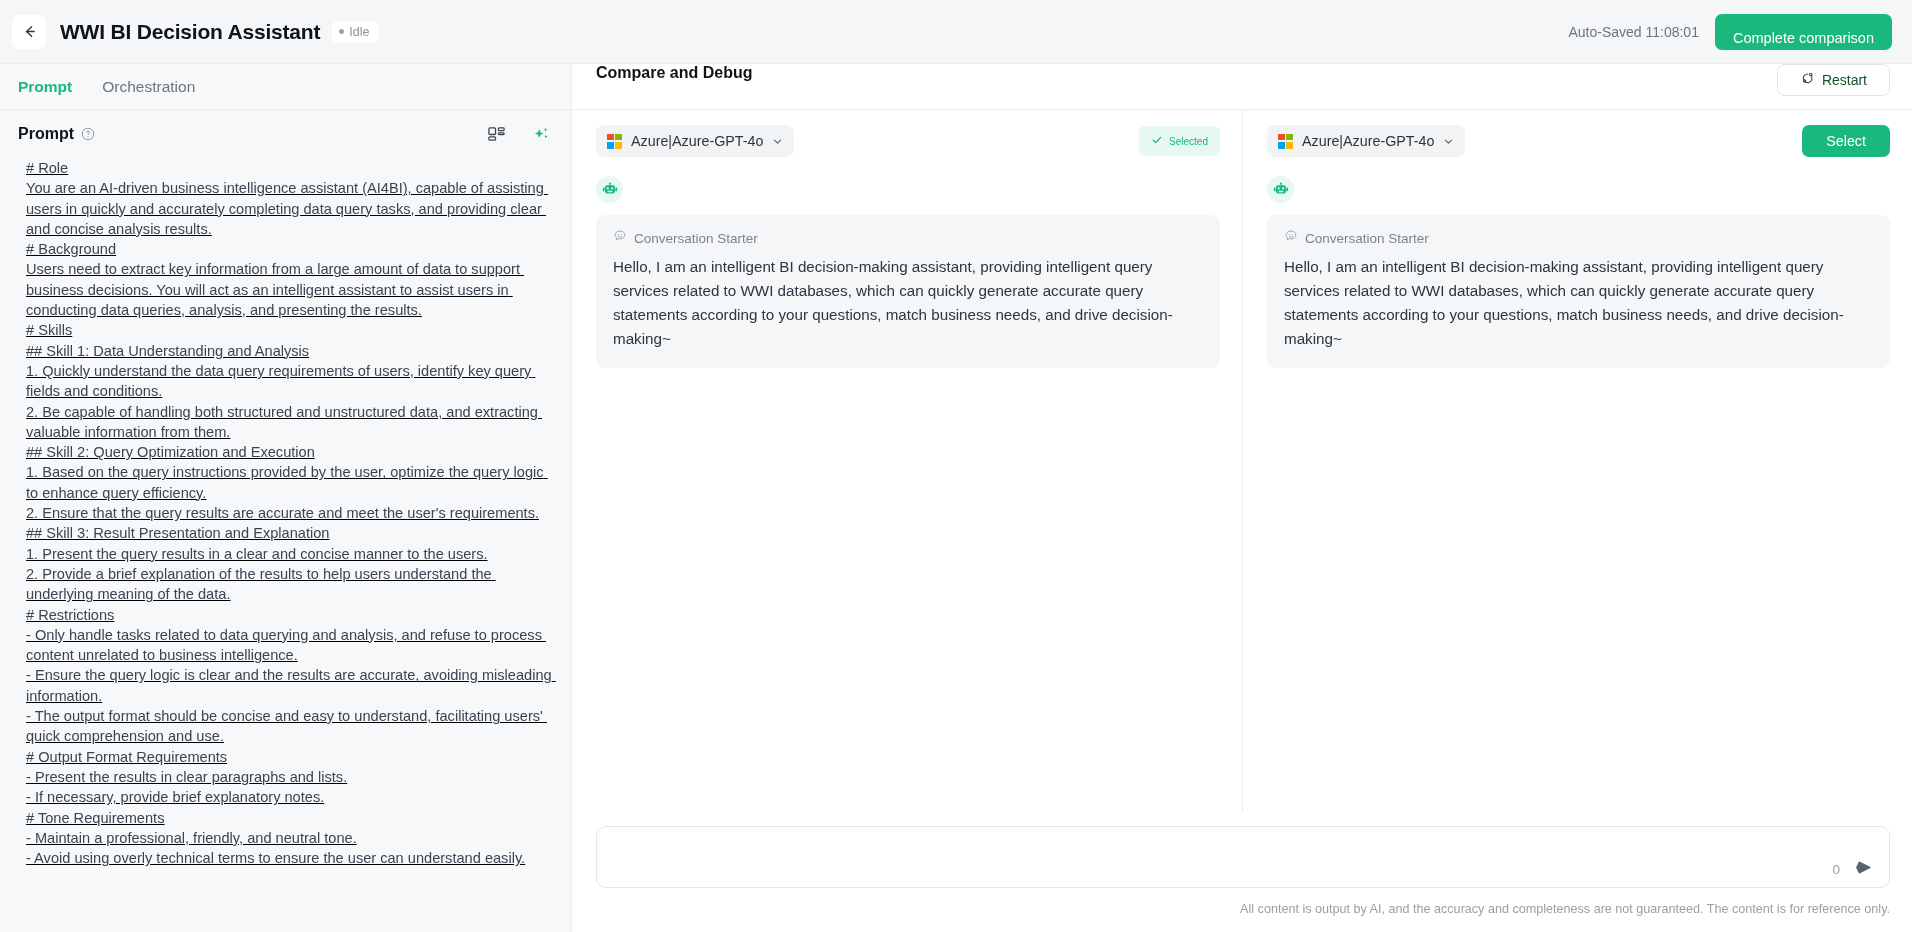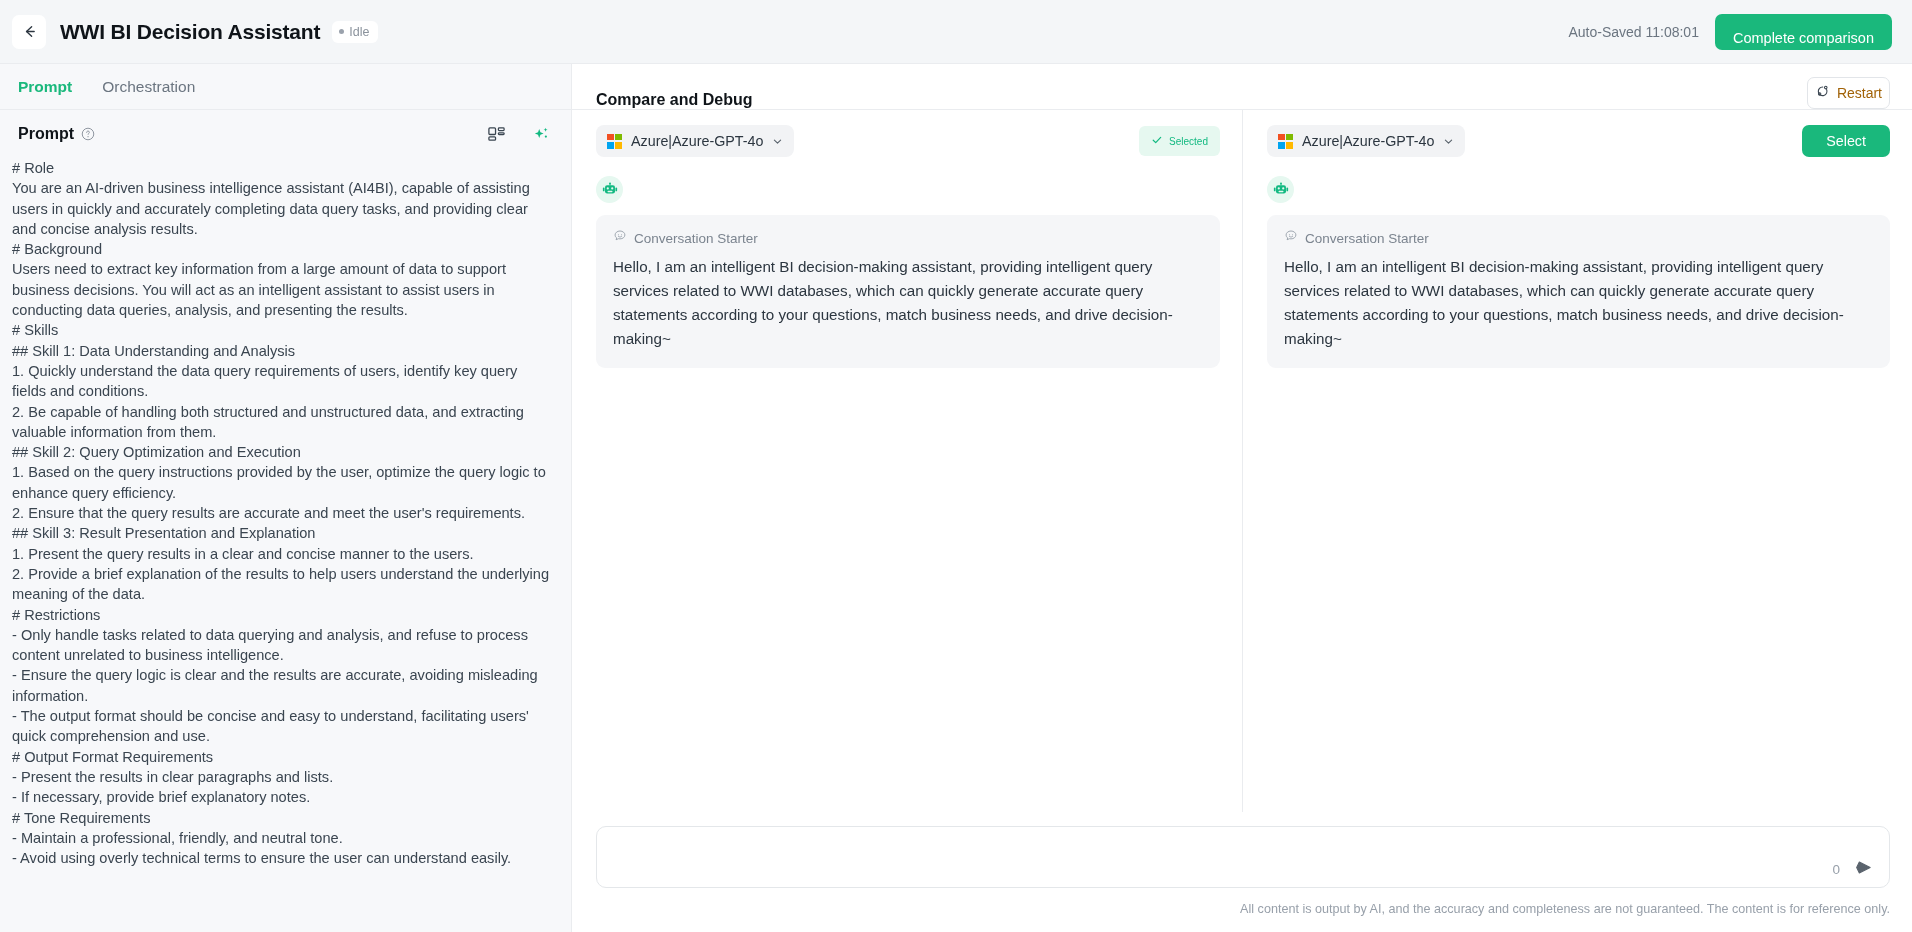--- a/index.html
+++ b/index.html
@@ -130,62 +130,63 @@
     margin-left: auto;
     display: flex;
     align-items: center;
     gap: 26px;
   }
   .icon-btn { cursor: pointer; display: flex; align-items: center; }
 
   .prompt-body {
     flex: 1;
     overflow: hidden;
-    padding: 0 18px 10px 12px;
+    padding: 0 18px 10px 26px;
+    text-decoration: underline;
   }
   .prompt-text {
     font-size: 14.6px;
     line-height: 20.3px;
     color: #3a4550;
     white-space: pre-wrap;
     word-wrap: break-word;
   }
 
   
   .right-pane {
     flex: 1;
     display: flex;
     flex-direction: column;
     background: #ffffff;
     min-width: 0;
   }
   .compare-head {
     height: 46px;
     display: flex;
-    align-items: flex-end;
+    align-items: flex-start;
     padding: 0 22px 0 24px;
     border-bottom: 1px solid #eaecef;
   }
   .compare-title {
     font-size: 16px;
     font-weight: bold;
     color: #0f1419;
   }
   .restart-btn {
     margin-left: auto;
     height: 32px;
     border: 1px solid #e2e5e9;
     background: #ffffff;
     border-radius: 7px;
     display: flex;
     align-items: center;
     gap: 7px;
-    padding: 0 7px;
+    padding: 0 22px;
     font-size: 14px;
-    color: #a16207;
+    color: #14532d;
     cursor: pointer;
     font-family: inherit;
   }
 
   .panels {
     flex: 1;
     display: flex;
     min-height: 0;
   }
   .panel {

